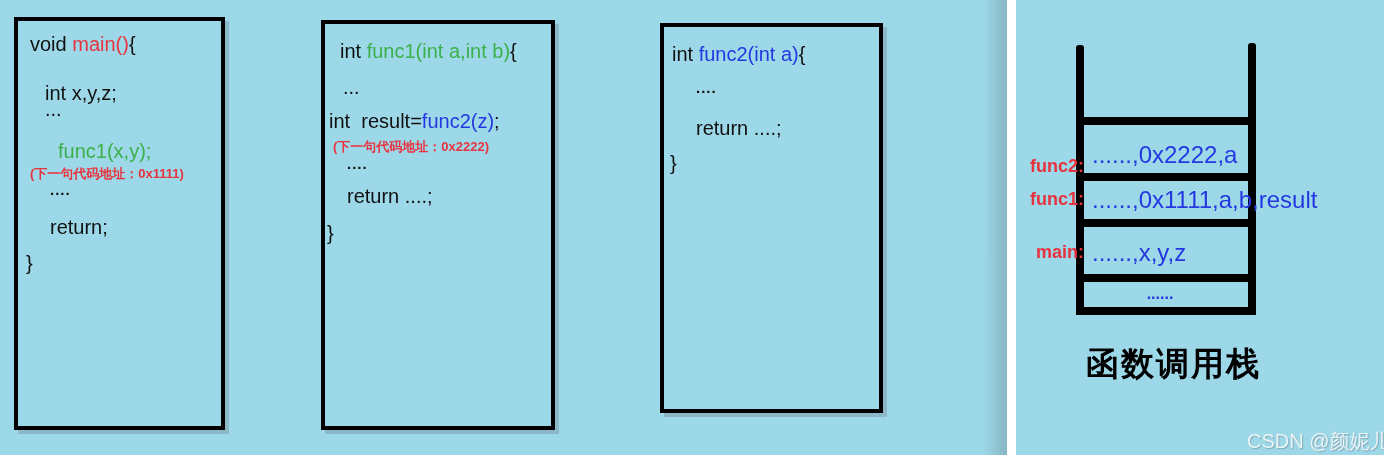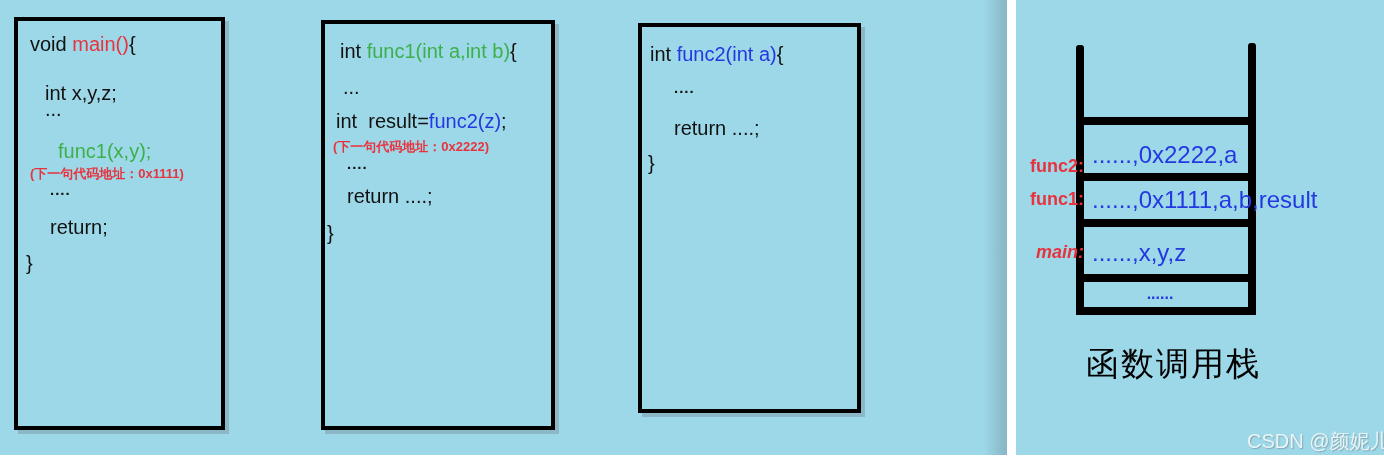--- a/index.html
+++ b/index.html
@@ -10,21 +10,21 @@
   }
   
   .code-box{
     position:absolute;
     border:4px solid #000;
     background:#9dd8e8;
     box-shadow:4px 4px 0 rgba(110,130,142,0.38);
   }
   #box1{left:14px;top:17px;width:203px;height:405px;}
   #box2{left:321px;top:20px;width:226px;height:402px;}
-  #box3{left:638px;top:23px;width:215px;height:382px;}
+  #box3{left:660px;top:23px;width:215px;height:382px;}
   .code-line{
     position:absolute;
     font-size:20px;color:#111;
     white-space:pre;line-height:1.1;
   }
   .small-note{font-size:13px;font-weight:bold;}
   .small-dots{font-size:15px;font-weight:bold;letter-spacing:1px;}
   .red{color:#e8333e;text-align:center;}
   .green{color:#3cb04a;}
   .blue{color:#2438e2;}
@@ -33,21 +33,21 @@
   #box1 .l2{left:27px;top:61px;}
   #box1 .l3{left:27px;top:77px;}
   #box1 .l4{left:40px;top:119px;text-align:right;}
   #box1 .l5{left:12px;top:146px;}
   #box1 .l6{left:32px;top:161px;}
   #box1 .l7{left:32px;top:195px;}
   #box1 .l8{left:8px;top:231px;}
   
   #box2 .l1{left:15px;top:16px;}
   #box2 .l2{left:18px;top:52px;}
-  #box2 .l3{left:11px;top:86px;}
+  #box2 .l3{left:4px;top:86px;}
   #box2 .l4{left:8px;top:116px;}
   #box2 .l5{left:22px;top:132px;}
   #box2 .l6{left:22px;top:161px;}
   #box2 .l7{left:2px;top:198px;}
   
   #box3 .l1{left:8px;top:16px;}
   #box3 .l2{left:32px;top:53px;}
   #box3 .l3{left:32px;top:90px;}
   #box3 .l4{left:6px;top:125px;}
 
@@ -80,24 +80,24 @@
   #ftext1{top:141px;}
   #ftext2{top:186px;}
   #ftext3{top:239px;}
   #ftext4{top:285px;left:1100px;width:120px;text-align:center;font-size:16px;font-weight:bold;}
   .frame-label{
     position:absolute;left:1008px;width:76px;text-align:right;
     font-size:18px;font-weight:bold;color:#e8333e;white-space:nowrap;z-index:6;
   }
   #flabel1{top:156px;text-align:right;}
   #flabel2{top:189px;}
-  #flabel3{top:242px;font-style:italic;}
+  #flabel3{top:242px;}
   .stack-title{
     position:absolute;left:1086px;top:342px;
-    font-size:33px;font-weight:normal;color:#000;letter-spacing:2px;white-space:nowrap;
+    font-size:33px;font-weight:bold;color:#000;letter-spacing:2px;white-space:nowrap;
   }
 
   
   .watermark{
     position:absolute;left:1227px;top:428px;
     font-size:20px;color:rgba(240,248,250,0.92);
     text-shadow:1px 1px 1px rgba(120,135,145,0.6);
     white-space:nowrap;
     margin-left:20px;
   }

